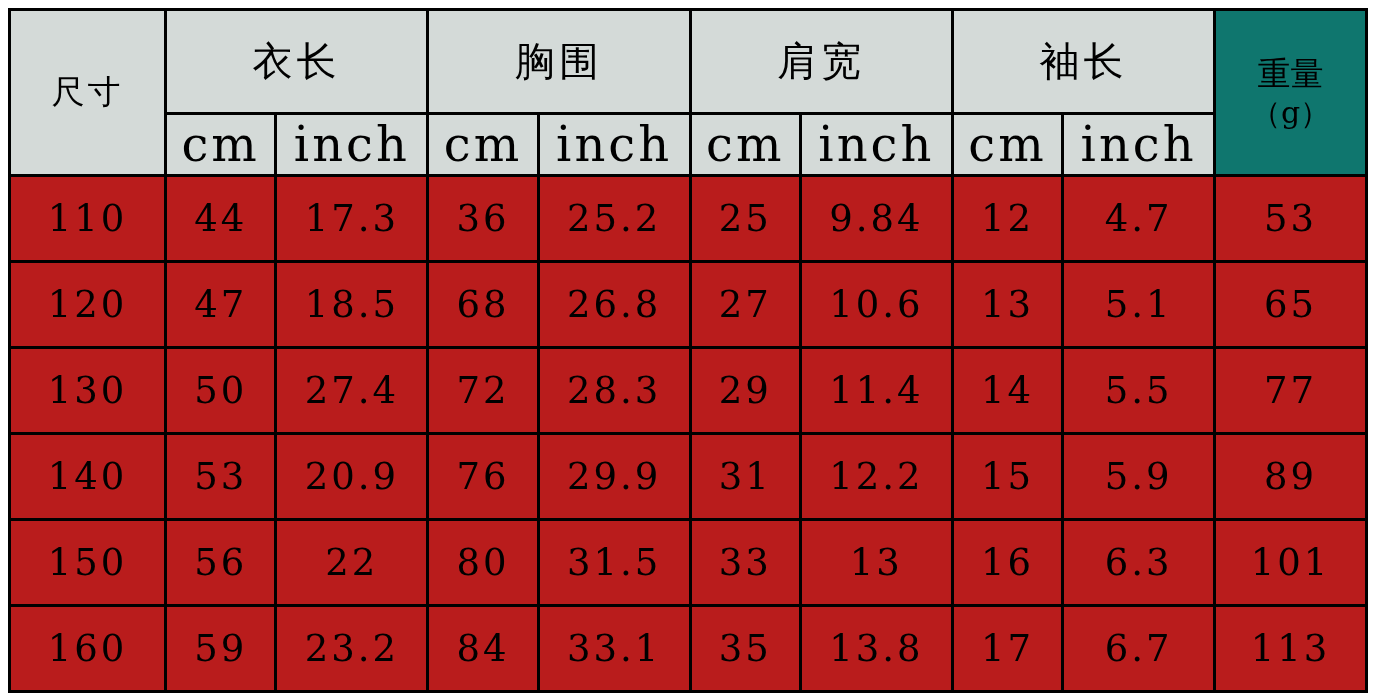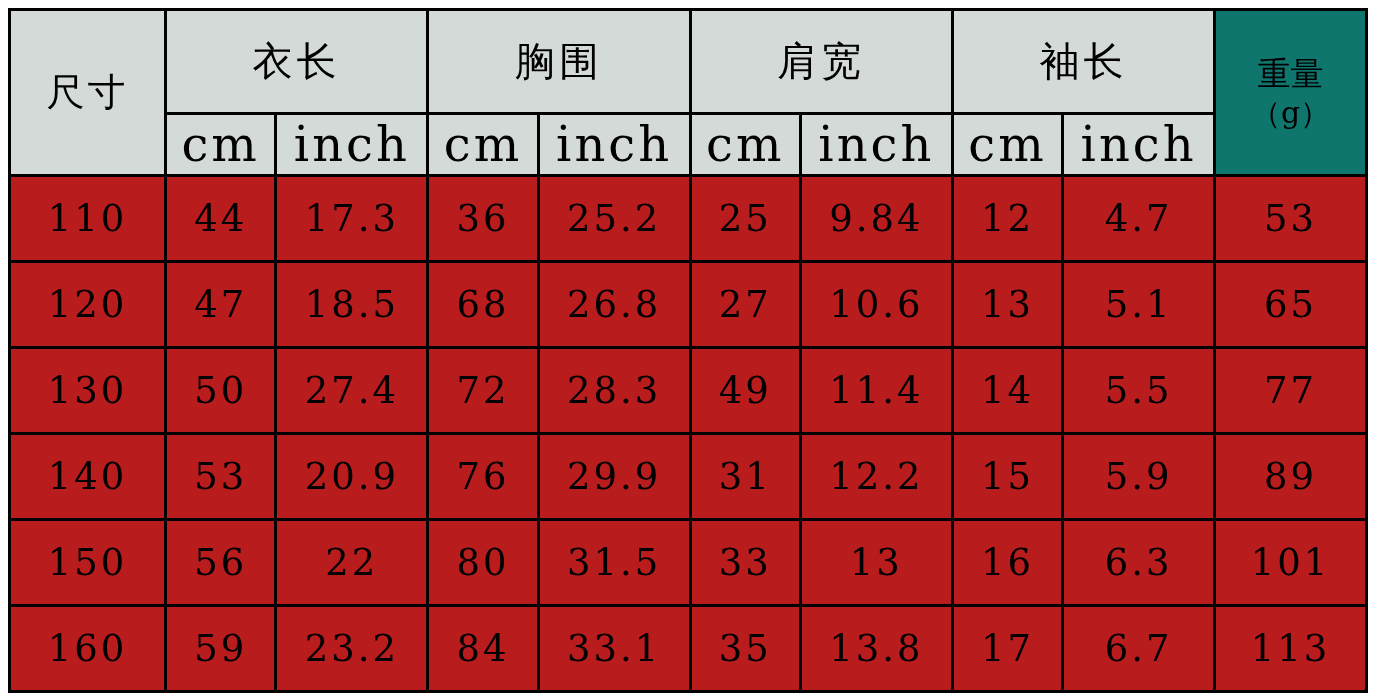--- a/index.html
+++ b/index.html
@@ -59,21 +59,21 @@
   }
   .hdr-weight .unit-line {
     font-family: "DejaVu Serif", serif;
     font-size: 30px;
     font-weight: normal;
     display: block;
   }
   .hdr-size {
     background: #d4dad8;
     font-family: "DejaVu Sans", sans-serif;
-    font-size: 38px;
+    font-size: 33px;
     font-weight: bold;
     letter-spacing: 3px;
   }
   td.val {
     font-family: "DejaVu Serif", serif;
     font-size: 37px;
     letter-spacing: 3px;
     background: #b91c1c;
   }
   col.c0 { width: 11.3%; }
@@ -155,21 +155,21 @@
         <td class="val">5.1</td>
         <td class="val">65</td>
       </tr>
 
       <tr class="data-row">
         <td class="val">130</td>
         <td class="val">50</td>
         <td class="val">27.4</td>
         <td class="val">72</td>
         <td class="val">28.3</td>
-        <td class="val">49</td>
+        <td class="val">29</td>
         <td class="val">11.4</td>
         <td class="val">14</td>
         <td class="val">5.5</td>
         <td class="val">77</td>
       </tr>
 
       <tr class="data-row">
         <td class="val">140</td>
         <td class="val">53</td>
         <td class="val">20.9</td>

